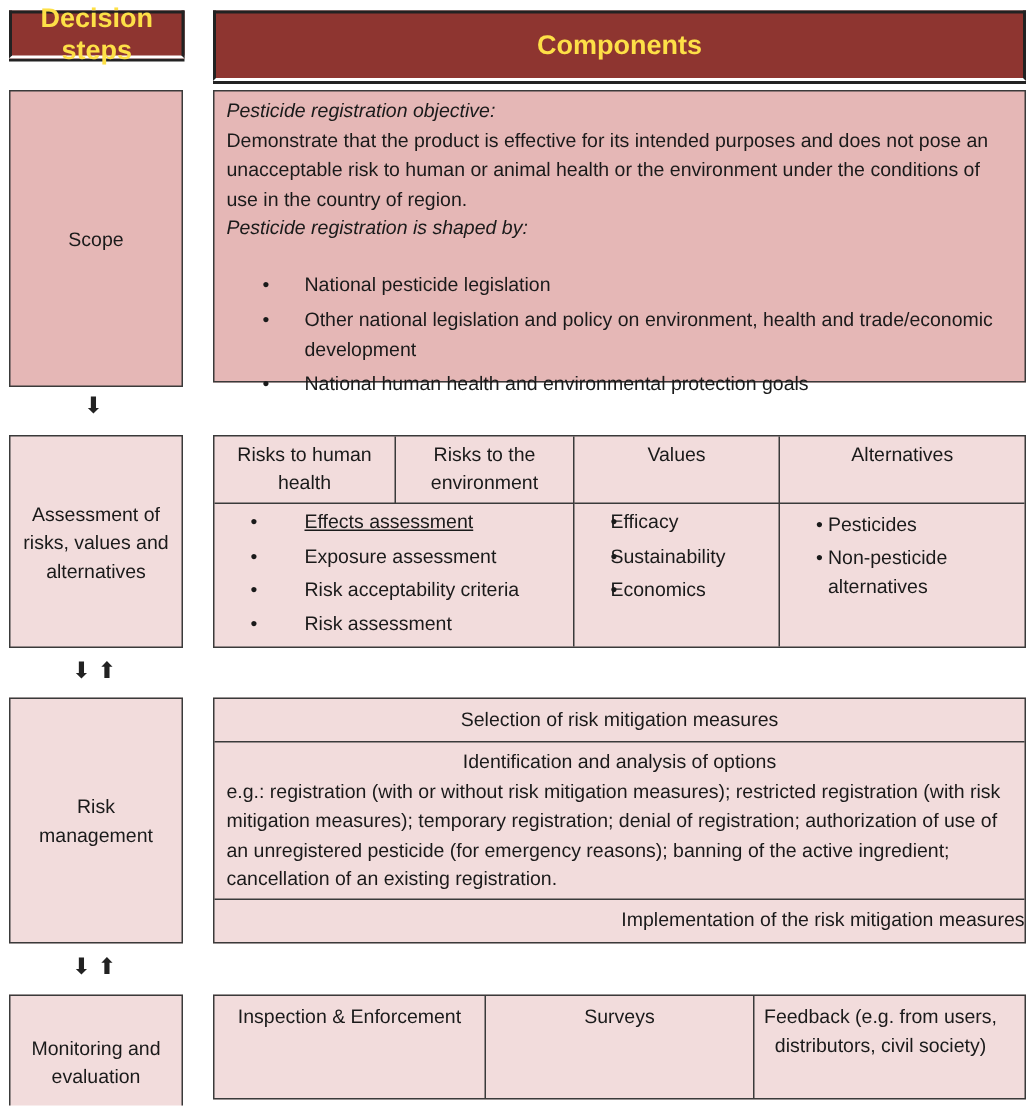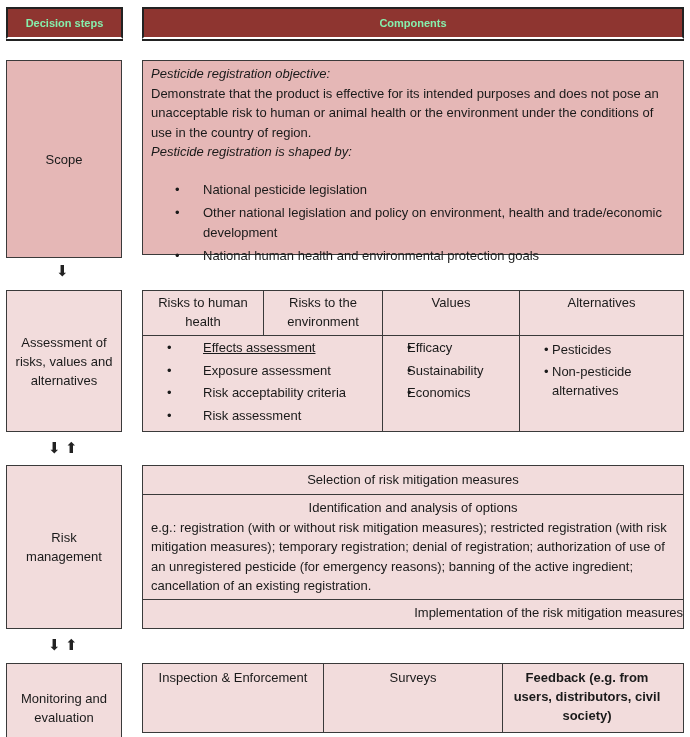--- a/index.html
+++ b/index.html
@@ -1,18 +1,18 @@
 <!DOCTYPE html>
 <html><head>
   <meta charset="utf-8">
   <style>
     html, body { margin: 0; padding: 0; background: #ffffff; }
     body { width: 690px; height: 737px; position: relative; font-family: "Liberation Sans", sans-serif; color: #1a1a1a; font-size: 13px; overflow: hidden; }
     .box { position: absolute; box-sizing: border-box; border: 1px solid #3a3a3a; }
-    .hdr { background: #8e3530; color: #86efac; font-weight: bold; font-size: 11px; display: flex; align-items: center; justify-content: center; border: 2px solid #222; border-bottom: 2px solid #ffffff; box-shadow: 0 2px 0 #222; }
+    .hdr { background: #8e3530; color: #fde047; font-weight: bold; font-size: 18px; display: flex; align-items: center; justify-content: center; border: 2px solid #222; border-bottom: 2px solid #ffffff; box-shadow: 0 2px 0 #222; text-align: center; }
     .step { background: #f2dcdc; display: flex; align-items: center; justify-content: center; text-align: center; line-height: 19px; font-size: 13px; }
     .step.scope { background: #e5b7b6; }
     .comp { background: #f2dcdc; }
     .comp.scope { background: #e5b7b6; padding: 3px 8px; line-height: 19.5px; font-size: 13px; }
     .it { font-style: italic; }
     ul.bul { list-style: none; margin: 0; padding: 0; }
     ul.bul li { position: relative; padding-left: 52px; }
     ul.bul li::before { content: "\2022"; position: absolute; left: 24px; }
     .arrow { position: absolute; font-size: 15px; line-height: 15px; color: #222; }
     .grid4 { display: grid; grid-template-columns: 121px 119px 137px 1fr; grid-template-rows: 45px 1fr; height: 100%; }
@@ -21,21 +21,21 @@
     .bottom-cell { border-bottom: none; text-align: left; line-height: 22.5px; padding-top: 1px; }
     .rm-row { border-bottom: 1px solid #3a3a3a; text-align: center; box-sizing: border-box; }
     .grid3 { display: grid; grid-template-columns: 180px 180px 1fr; height: 100%; }
     .g3 { border-right: 1px solid #3a3a3a; text-align: center; line-height: 19px; padding-top: 4px; }
     .g3:last-child { border-right: none; }
   </style>
 </head>
 <body>
 
 <div class="box hdr" style="left:6px; top:7px; width:117px; height:32px;">Decision steps</div>
-<div class="box hdr" style="left:142px; top:7px; width:542px; height:32px;">Components</div>
+<div class="box hdr" style="left:142px; top:7px; width:542px; height:47px;">Components</div>
 
 <div class="box step scope" style="left:6px; top:60px; width:116px; height:198px;">
   <span>Scope</span>
 </div>
 <div class="box comp scope" style="left:142px; top:60px; width:542px; height:195px;">
   <div class="it">Pesticide registration objective:</div>
   <div>Demonstrate that the product is effective for its intended purposes and does not pose an unacceptable risk to human or animal health or the environment under the conditions of use in the country of region.</div>
   <div class="it">Pesticide registration is shaped by:</div>
   <ul class="bul" style="line-height:20px; margin-top:18px;">
     <li style="margin-bottom:3px;">National pesticide legislation</li>
@@ -97,15 +97,15 @@
 <div class="arrow" style="left:48px; top:637px;">⬇</div>
 <div class="arrow" style="left:65px; top:637px;">⬆</div>
 
 <div class="box step" style="left:6px; top:663px; width:116px; height:89px;">
   <span style="padding:0 6px;">Monitoring and evaluation</span>
 </div>
 <div class="box comp" style="left:142px; top:663px; width:542px; height:70px;">
   <div class="grid3" style="grid-template-columns: 181px 179px 1fr;">
     <div class="g3">Inspection &amp; Enforcement</div>
     <div class="g3" style="width:auto;">Surveys</div>
-    <div class="g3" style="padding:4px 16px 0 4px;font-weight:bold;">Feedback (e.g. from users, distributors, civil society)</div>
+    <div class="g3" style="padding:4px 16px 0 4px;">Feedback (e.g. from users, distributors, civil society)</div>
   </div>
 </div>
 
 </body></html>

